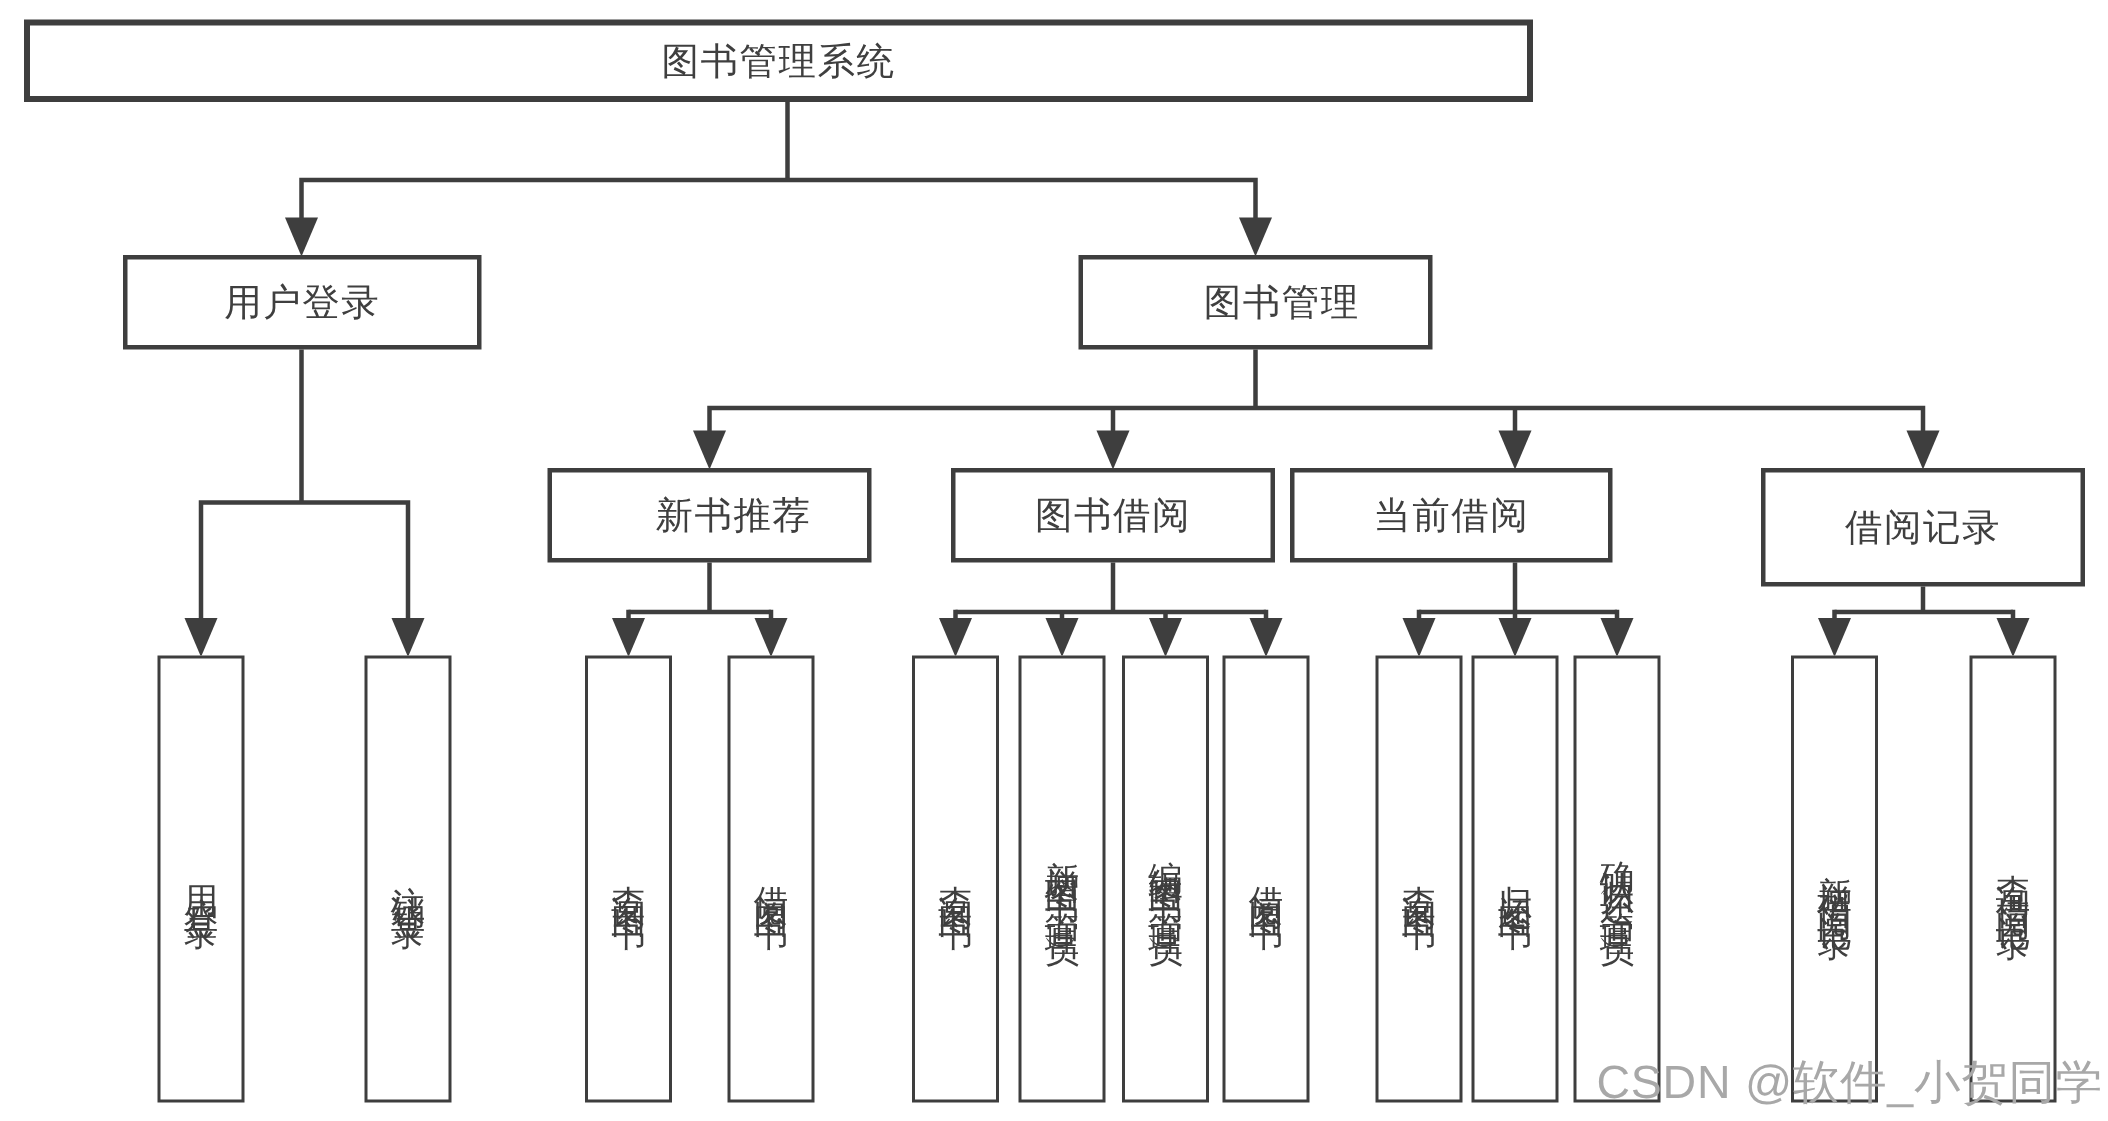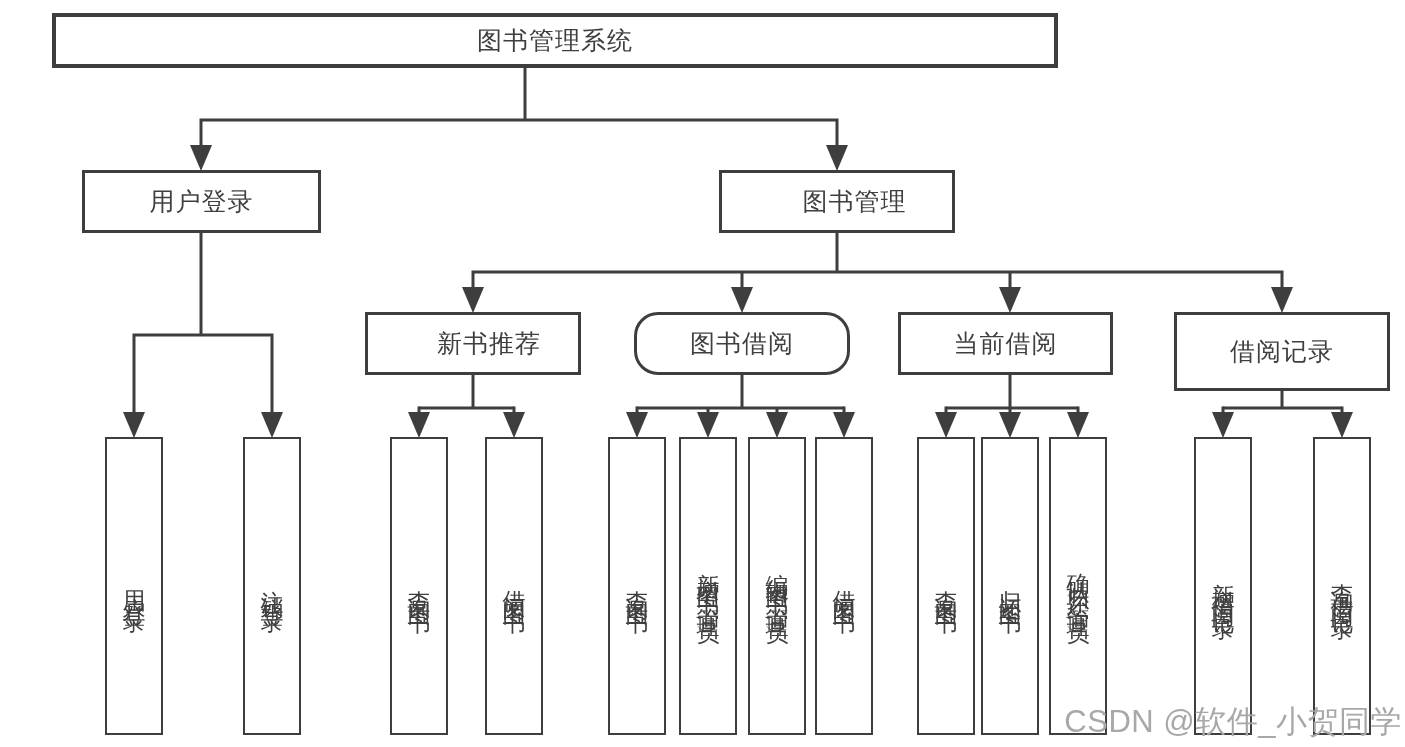--- a/index.html
+++ b/index.html
@@ -31,21 +31,21 @@
     border: 3px solid var(--line);
     display: flex;
     align-items: center;
     justify-content: center;
     font-size: 25px;
     letter-spacing: 1px;
     color: var(--text);
     z-index: 2;
     white-space: nowrap;
   }
-  .hbox.root { border-width: 4px; margin-left: 36px; }
+  .hbox.root { border-width: 4px; }
   .vbox {
     position: absolute;
     box-sizing: border-box;
     background: #ffffff;
     border: 2.5px solid var(--line);
     top: 437px;
     width: 58px;
     height: 298px;
     display: flex;
     align-items: center;
@@ -120,22 +120,22 @@
       <polygon points="1331,412 1353,412 1342,438"></polygon>
     </g>
   </svg>
 
   <div class="hbox root" style="left:16px; top:13px; width:1006px; height:55px;">图书管理系统</div>
 
   <div class="hbox" style="left:82px; top:170px; width:239px; height:63px;">用户登录</div>
   <div class="hbox" style="left:719px; top:170px; width:236px; height:63px;padding-left:35px;">图书管理</div>
 
   <div class="hbox" style="left:365px; top:312px; width:216px; height:63px;padding-left:32px;">新书推荐</div>
-  <div class="hbox" style="left:634px; top:312px; width:216px; height:63px;border-radius:24px;">图书借阅</div>
-  <div class="hbox" style="left:898px; top:312px; width:215px; height:63px;">当前借阅</div>
+  <div class="hbox" style="left:634px; top:312px; width:216px; height:63px;">图书借阅</div>
+  <div class="hbox" style="left:860px; top:312px; width:215px; height:63px;">当前借阅</div>
   <div class="hbox" style="left:1174px; top:312px; width:216px; height:79px;">借阅记录</div>
 
   <div class="vbox" style="left:105px;">
     <span>用户登录</span>
   </div>
   <div class="vbox" style="left:243px;">
     <span>注销登录</span>
   </div>
 
   <div class="vbox" style="left:390px;">

